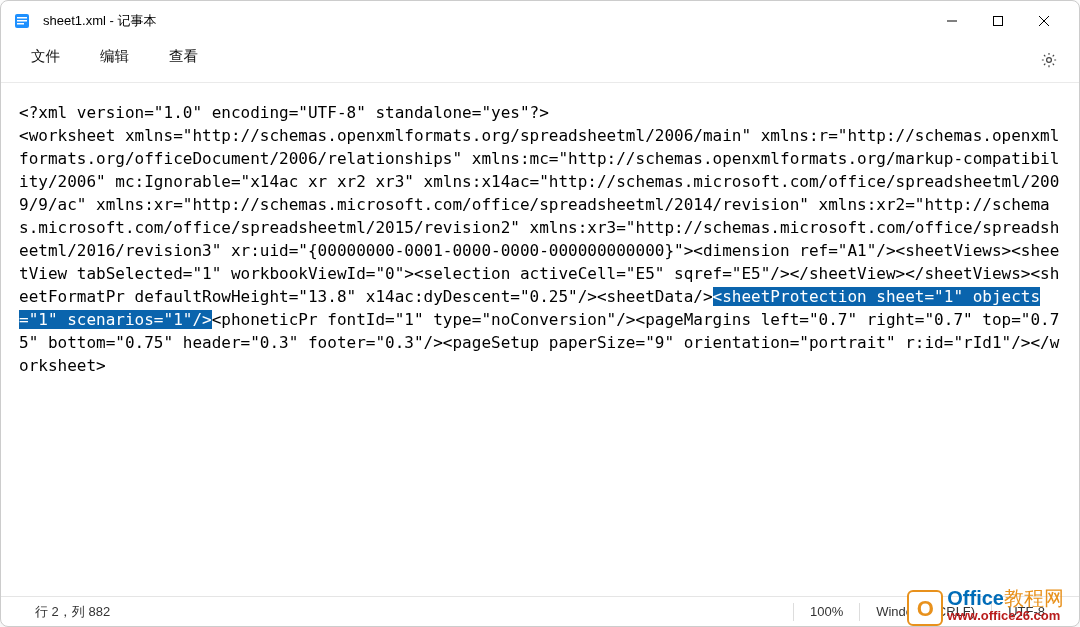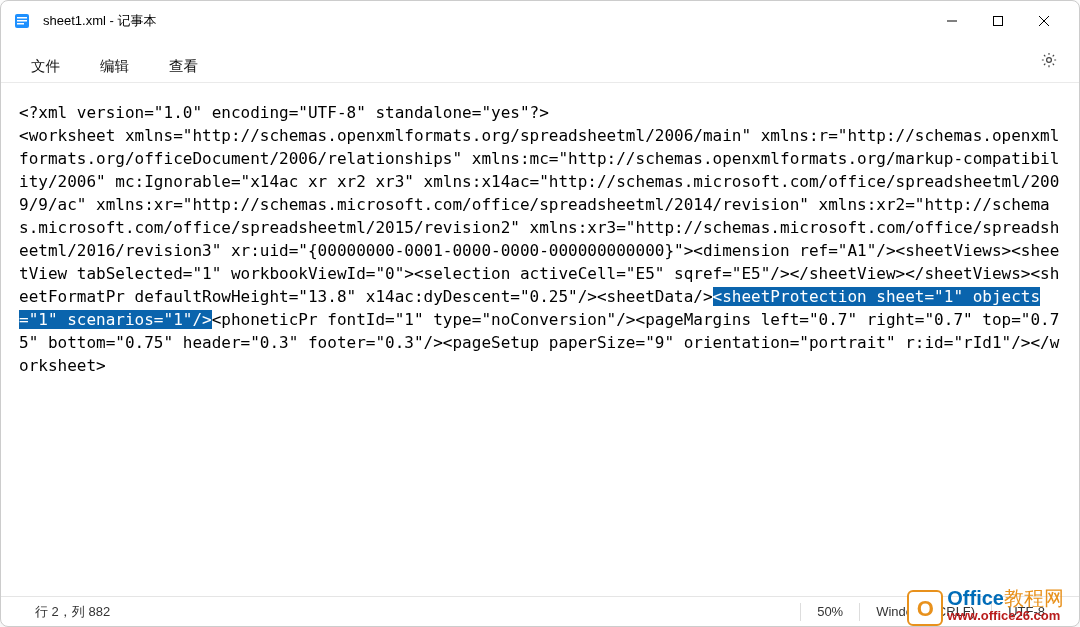--- a/index.html
+++ b/index.html
@@ -44,21 +44,21 @@
       gap: 0;
     }
     .win-btn {
       width: 46px; height: 32px;
       display: flex; align-items: center; justify-content: center;
     }
     .win-btn svg { display: block; }
     .menubar {
       height: 42px;
       display: flex;
-      align-items: flex-end;
+      align-items: flex-start;
       padding: 0 18px;
       border-bottom: 1px solid #eaeaea;
       position: relative;
     }
     .menu-item {
       font-size: 14.5px;
       padding: 6px 12px;
       margin-right: 16px;
       color: #111;
     }
@@ -167,21 +167,21 @@
       </span>
     </div>
   </div>
 
   <div class="content"><span>&lt;?xml version="1.0" encoding="UTF-8" standalone="yes"?&gt;
 &lt;worksheet xmlns="http://schemas.openxmlformats.org/spreadsheetml/2006/main" xmlns:r="http://schemas.openxmlformats.org/officeDocument/2006/relationships" xmlns:mc="http://schemas.openxmlformats.org/markup-compatibility/2006" mc:Ignorable="x14ac xr xr2 xr3" xmlns:x14ac="http://schemas.microsoft.com/office/spreadsheetml/2009/9/ac" xmlns:xr="http://schemas.microsoft.com/office/spreadsheetml/2014/revision" xmlns:xr2="http://schemas.microsoft.com/office/spreadsheetml/2015/revision2" xmlns:xr3="http://schemas.microsoft.com/office/spreadsheetml/2016/revision3" xr:uid="{00000000-0001-0000-0000-000000000000}"&gt;&lt;dimension ref="A1"/&gt;&lt;sheetViews&gt;&lt;sheetView tabSelected="1" workbookViewId="0"&gt;&lt;selection activeCell="E5" sqref="E5"/&gt;&lt;/sheetView&gt;&lt;/sheetViews&gt;&lt;sheetFormatPr defaultRowHeight="13.8" x14ac:dyDescent="0.25"/&gt;&lt;sheetData/&gt;</span><span class="hl">&lt;sheetProtection sheet="1" objects="1" scenarios="1"/&gt;</span><span>&lt;phoneticPr fontId="1" type="noConversion"/&gt;&lt;pageMargins left="0.7" right="0.7" top="0.75" bottom="0.75" header="0.3" footer="0.3"/&gt;&lt;pageSetup paperSize="9" orientation="portrait" r:id="rId1"/&gt;&lt;/worksheet&gt;</span></div>
 
   <div class="statusbar">
     <div class="seg left">行 2，列 882</div>
     <div class="sep"></div>
-    <div class="seg">50%</div>
+    <div class="seg">100%</div>
     <div class="sep"></div>
     <div class="seg">Windows (CRLF)</div>
     <div class="sep"></div>
     <div class="seg">UTF-8</div>
   </div>
 </div>
 
 <div class="watermark">
   <div class="wm-icon">O</div>
   <div class="line1">

